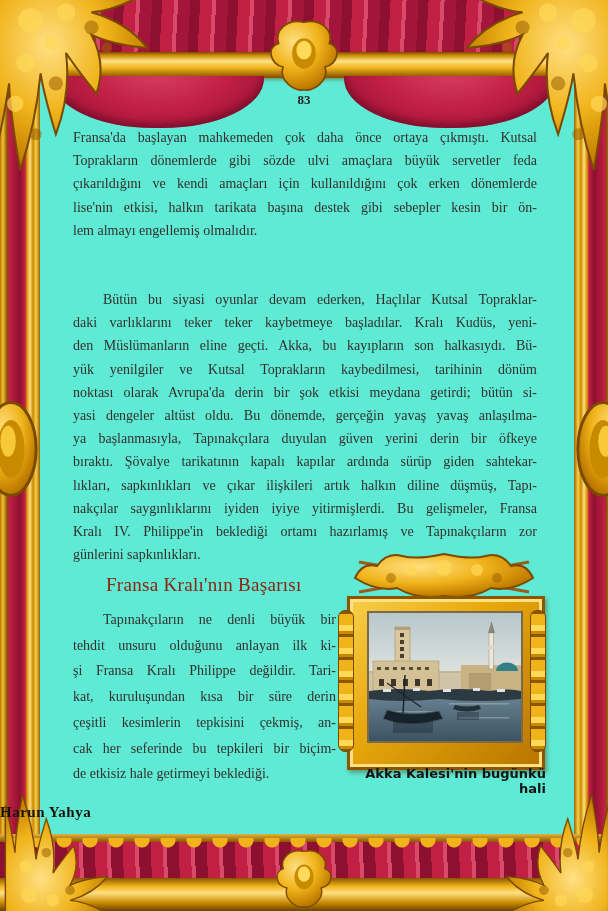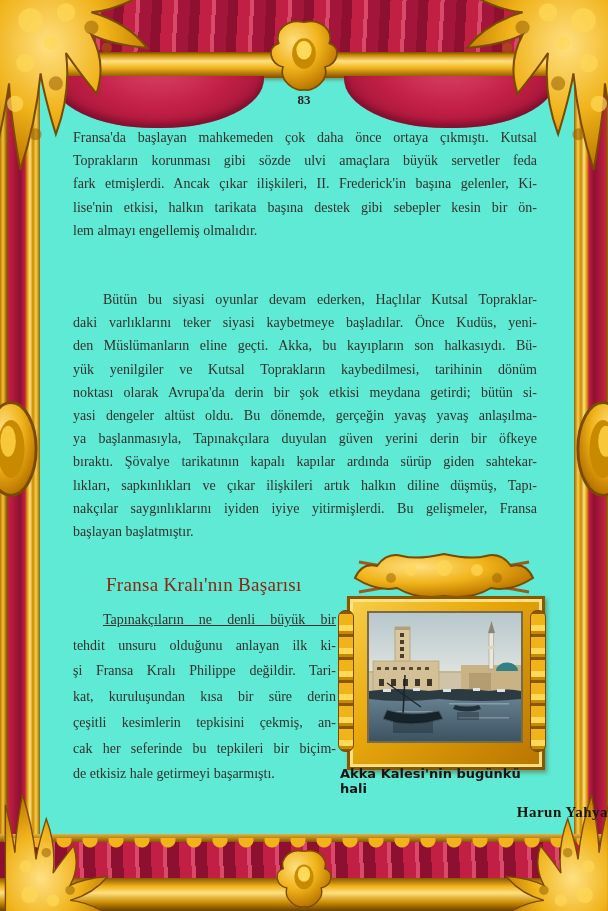--- a/index.html
+++ b/index.html
@@ -55,37 +55,37 @@
   .para{position:absolute;color:#33302c;font-size:14px;line-height:23.2px;}
   .jline{text-align:justify;text-align-last:justify;}
   .jline.last{text-align-last:left;}
   .para1{left:73px;top:126px;width:464px;}
   .para2{left:73px;top:288px;width:464px;}
   .para2 .jline:first-child{padding-left:30px;}
   .section-heading{position:absolute;left:102px;top:570px;margin:4px;
     font-family:"Liberation Serif",serif;font-size:19px;font-weight:normal;
     color:#8c2410;letter-spacing:.3px;}
   .section-para{left:73px;top:607px;width:263px;line-height:25.7px;}
-  .section-para .jline:first-child{padding-left:30px;text-decoration:underline;}
+  .section-para .jline:first-child{padding-left:30px;}
 
   
   .fig-crest{position:absolute;left:350px;top:552px;width:188px;height:52px;}
   .fig-frame{position:absolute;left:347px;top:596px;width:192px;height:168px;
     background:linear-gradient(135deg,#f7cf4a,#e8a80c 40%,#b87400);
     border:3px solid #8a5600;box-shadow:inset 0 0 0 3px #ffe082, 2px 3px 4px rgba(90,50,0,.4);}
   .fig-scroll{position:absolute;top:610px;width:14px;height:140px;border-radius:7px;
     background:repeating-linear-gradient(180deg,#8a5600 0 3px,#f0b31a 3px 14px,#ffd957 14px 20px,#c88a00 20px 23px);
     border:1px solid #7a4a00;}
   .fig-scroll.left{left:338px;}
   .fig-scroll.right{left:530px;}
   .photo{position:absolute;left:367px;top:611px;width:152px;height:128px;
     border:2px solid #7a6a4a;box-shadow:inset 0 0 0 3px #eee8d8;}
-  .caption{position:absolute;left:340px;top:766px;width:206px;text-align:left;
+  .caption{position:absolute;left:340px;top:766px;width:206px;text-align:right;
     font-family:"DejaVu Sans",sans-serif;font-weight:bold;font-size:13px;color:#141414;}
-  .footer{position:absolute;left:0;top:804px;width:608px;text-align:right;
+  .footer{position:absolute;left:0;top:804px;width:608px;text-align:left;
     font-weight:bold;font-size:15px;color:#1a1208;letter-spacing:.5px;}
 </style>
 </head>
 <body>
 
 <div class="page">
 
   <svg width="0" height="0" style="position:absolute">
     <defs>
       <radialGradient id="goldgrad" cx="35%" cy="30%" r="85%">
@@ -194,50 +194,51 @@
     <ellipse cx="30" cy="60" rx="14" ry="30" fill="#c88a00"></ellipse>
     <ellipse cx="27" cy="52" rx="8" ry="16" fill="#f6c83a"></ellipse>
   </svg>
 
   <div class="tassel"></div>
 
   <div class="page-number">83</div>
 
   <div class="para para1">
       <div class="jline">Fransa'da başlayan mahkemeden çok daha önce ortaya çıkmıştı. Kutsal</div>
-      <div class="jline">Toprakların korunması gibi sözde ulvi amaçlara büyük servetler feda</div>
-      <div class="jline">fark etmişlerdi. Ancak çıkar ilişkileri, II. Frederick'in başına gelenler, Ki-</div>
+      <div class="jline">Toprakların dönemlerde gibi sözde ulvi amaçlara büyük servetler feda</div>
+      <div class="jline">çıkarıldığını ve kendi amaçları için kullanıldığını çok erken dönemlerde</div>
       <div class="jline">lise'nin etkisi, halkın tarikata başına destek gibi sebepler kesin bir ön-</div>
       <div class="jline last">lem almayı engellemiş olmalıdır.</div>
     </div>
 
   <div class="para para2">
       <div class="jline">Bütün bu siyasi oyunlar devam ederken, Haçlılar Kutsal Topraklar-</div>
-      <div class="jline">daki varlıklarını teker siyasi kaybetmeye başladılar. Önce Kudüs, yeni-</div>
+      <div class="jline">daki varlıklarını teker teker kaybetmeye başladılar. Kralı Kudüs, yeni-</div>
       <div class="jline">den Müslümanların eline geçti. Akka, bu kayıpların son halkasıydı. Bü-</div>
       <div class="jline">yük yenilgiler ve Kutsal Toprakların kaybedilmesi, tarihinin dönüm</div>
       <div class="jline">noktası olarak Avrupa'da derin bir şok etkisi meydana getirdi; bütün si-</div>
       <div class="jline">yasi dengeler altüst oldu. Bu dönemde, gerçeğin yavaş yavaş anlaşılma-</div>
       <div class="jline">ya başlanmasıyla, Tapınakçılara duyulan güven yerini derin bir öfkeye</div>
       <div class="jline">bıraktı. Şövalye tarikatının kapalı kapılar ardında sürüp giden sahtekar-</div>
       <div class="jline">lıkları, sapkınlıkları ve çıkar ilişkileri artık halkın diline düşmüş, Tapı-</div>
       <div class="jline">nakçılar saygınlıklarını iyiden iyiye yitirmişlerdi. Bu gelişmeler, Fransa</div>
-      <div class="jline last">başlayan başlatmıştır.</div>
+      <div class="jline">Kralı IV. Philippe'in beklediği ortamı hazırlamış ve Tapınakçıların zor</div>
+      <div class="jline last">günlerini sapkınlıkları.</div>
     </div>
 
   <h2 class="section-heading">Fransa Kralı'nın Başarısı</h2>
 
   <div class="para section-para">
       <div class="jline">Tapınakçıların ne denli büyük bir</div>
       <div class="jline">tehdit unsuru olduğunu anlayan ilk ki-</div>
       <div class="jline">şi Fransa Kralı Philippe değildir. Tari-</div>
       <div class="jline">kat, kuruluşundan kısa bir süre derin</div>
       <div class="jline">çeşitli kesimlerin tepkisini çekmiş, an-</div>
       <div class="jline">cak her seferinde bu tepkileri bir biçim-</div>
-      <div class="jline last">de etkisiz hale getirmeyi başarmıştı.</div>
+      <div class="jline last">de etkisiz hale getirmeyi beklediği.</div>
     </div>
 
   <svg class="fig-crest" viewBox="0 0 186 52">
     <line x1="8" y1="40" x2="178" y2="10" stroke="#9a5b1e" stroke-width="3"></line>
     <line x1="8" y1="10" x2="178" y2="40" stroke="#9a5b1e" stroke-width="3"></line>
     <path fill="url(#goldgrad)" stroke="#7a4a00" stroke-width="2" d="M93,2 Q120,8 135,4 Q150,0 160,14 Q175,10 182,26 Q160,40 140,36 Q120,48 93,44 Q66,48 46,36 Q26,40 4,26 Q11,10 26,14 Q36,0 51,4 Q66,8 93,2 Z"></path>
     <g fill="#ffd957" opacity=".7">
         <circle cx="93" cy="16" r="8"></circle>
         <circle cx="60" cy="18" r="6"></circle>
         <circle cx="126" cy="18" r="6"></circle>

